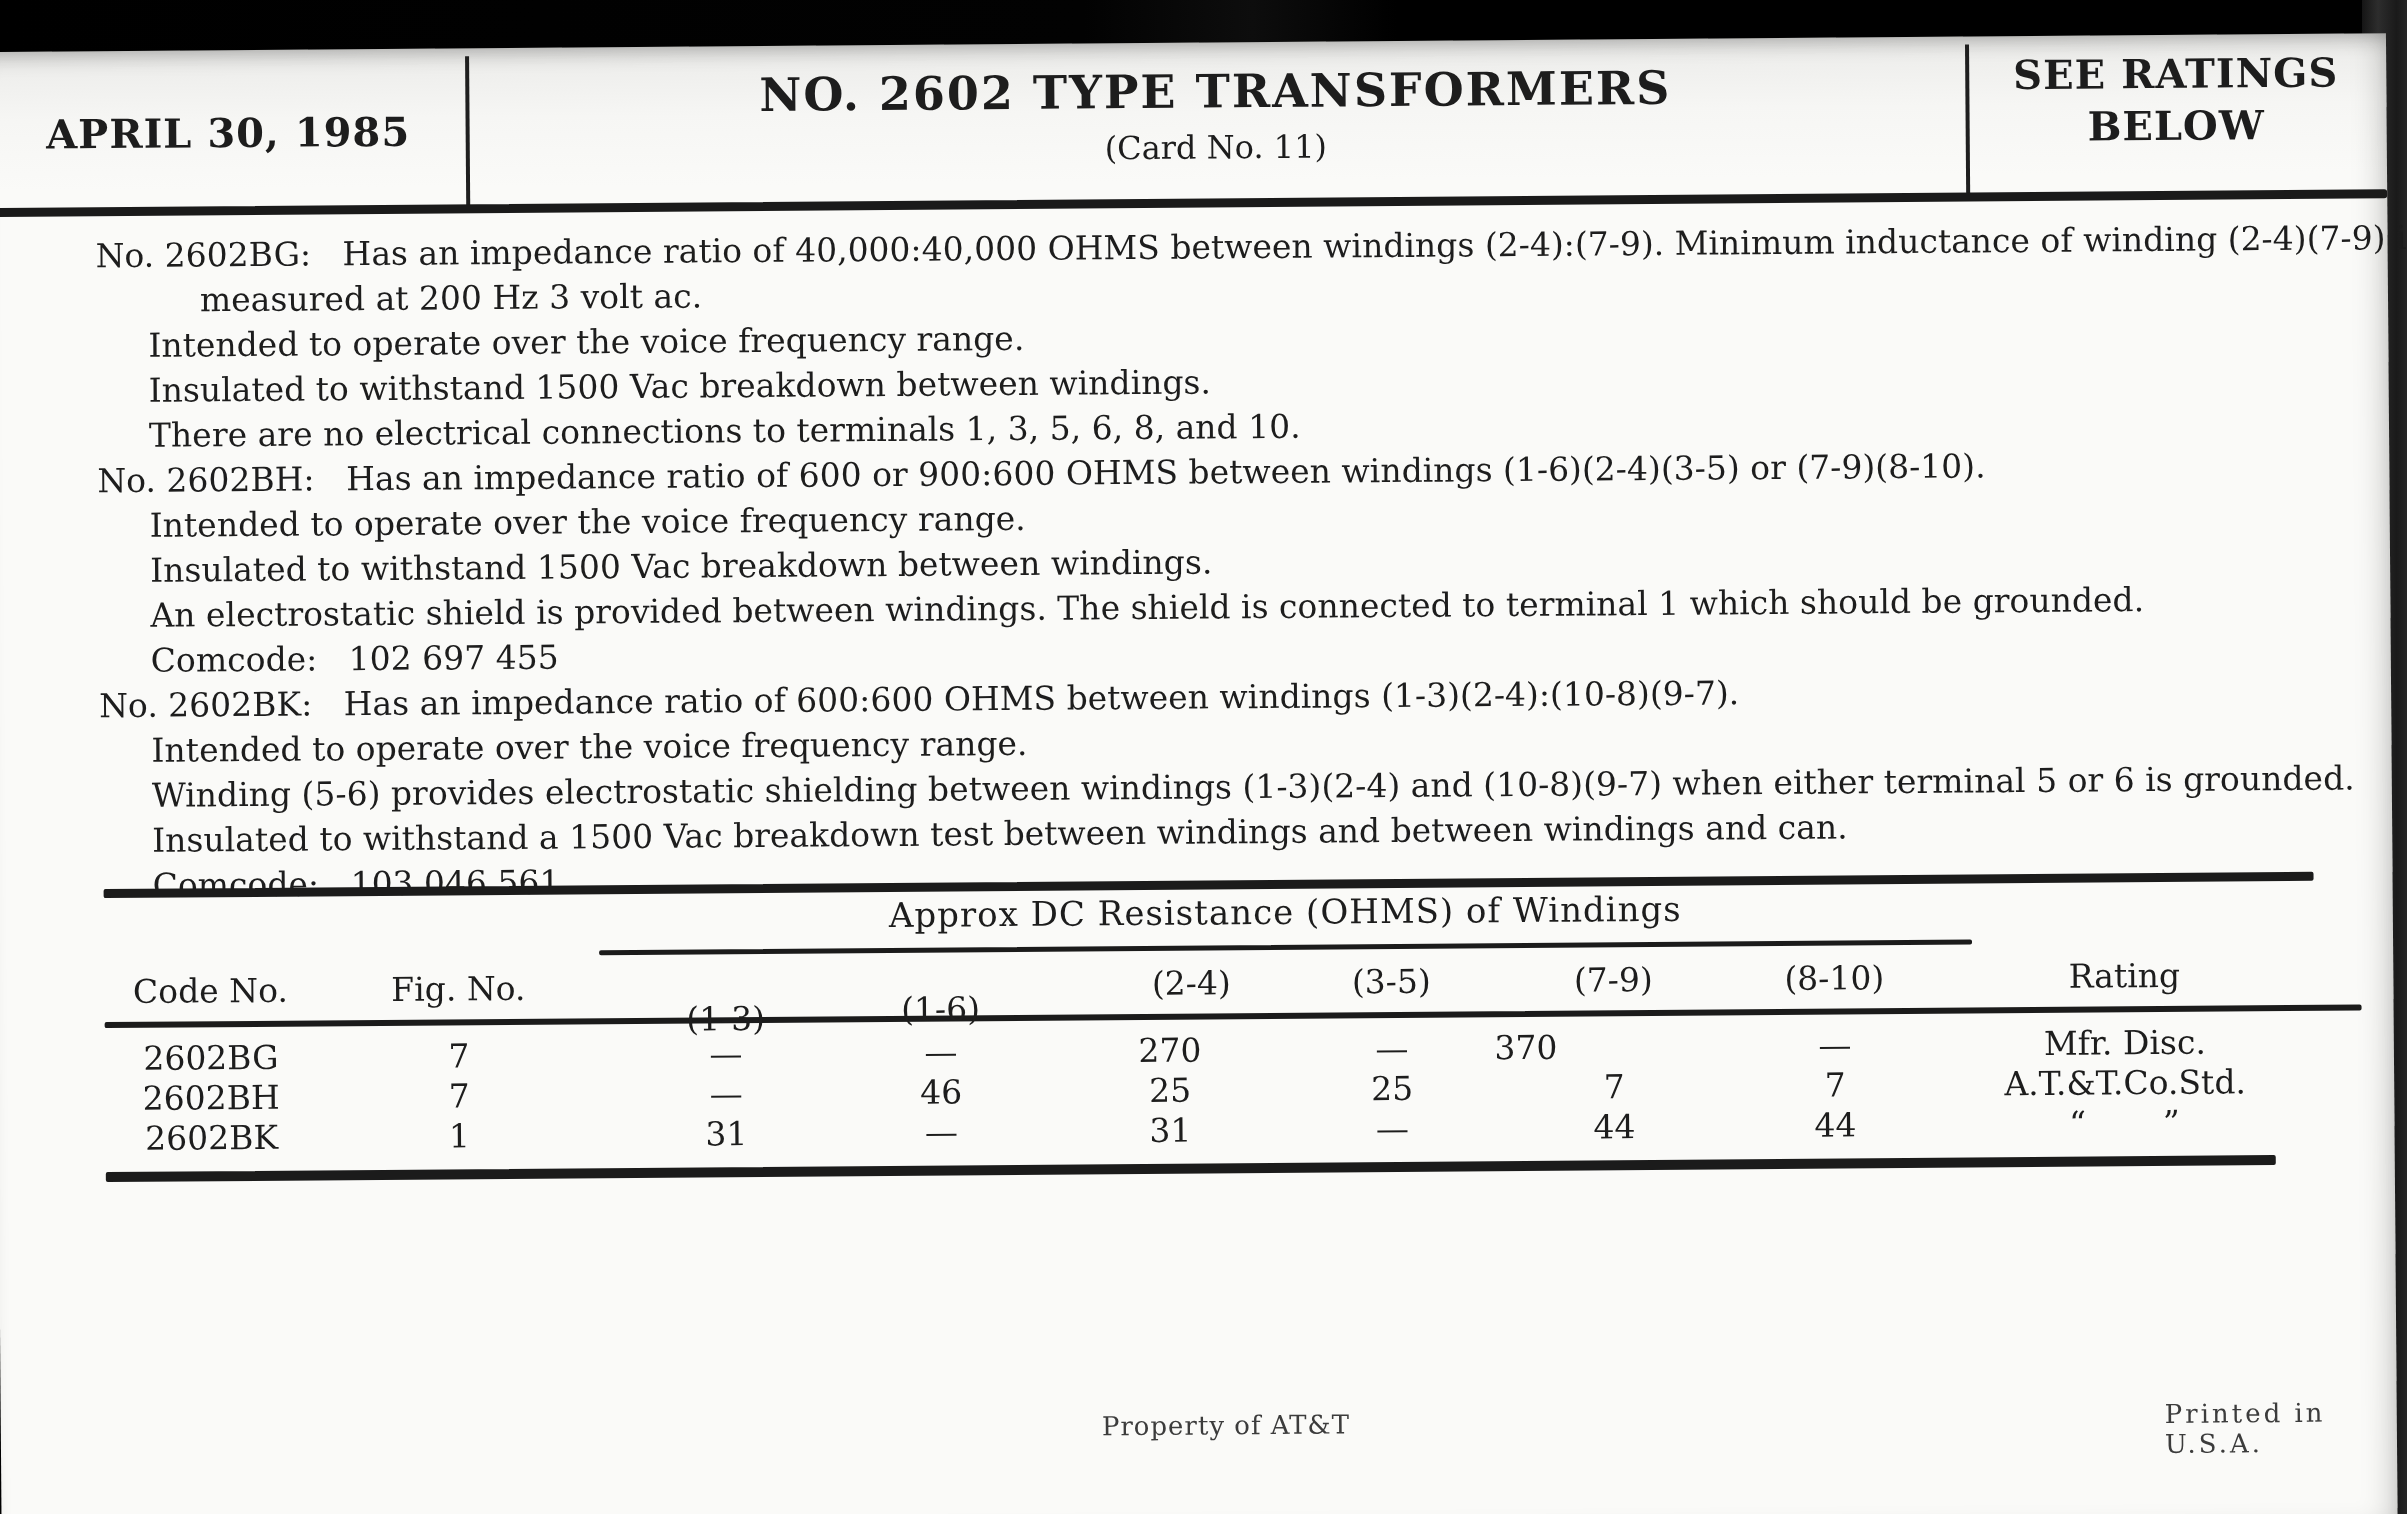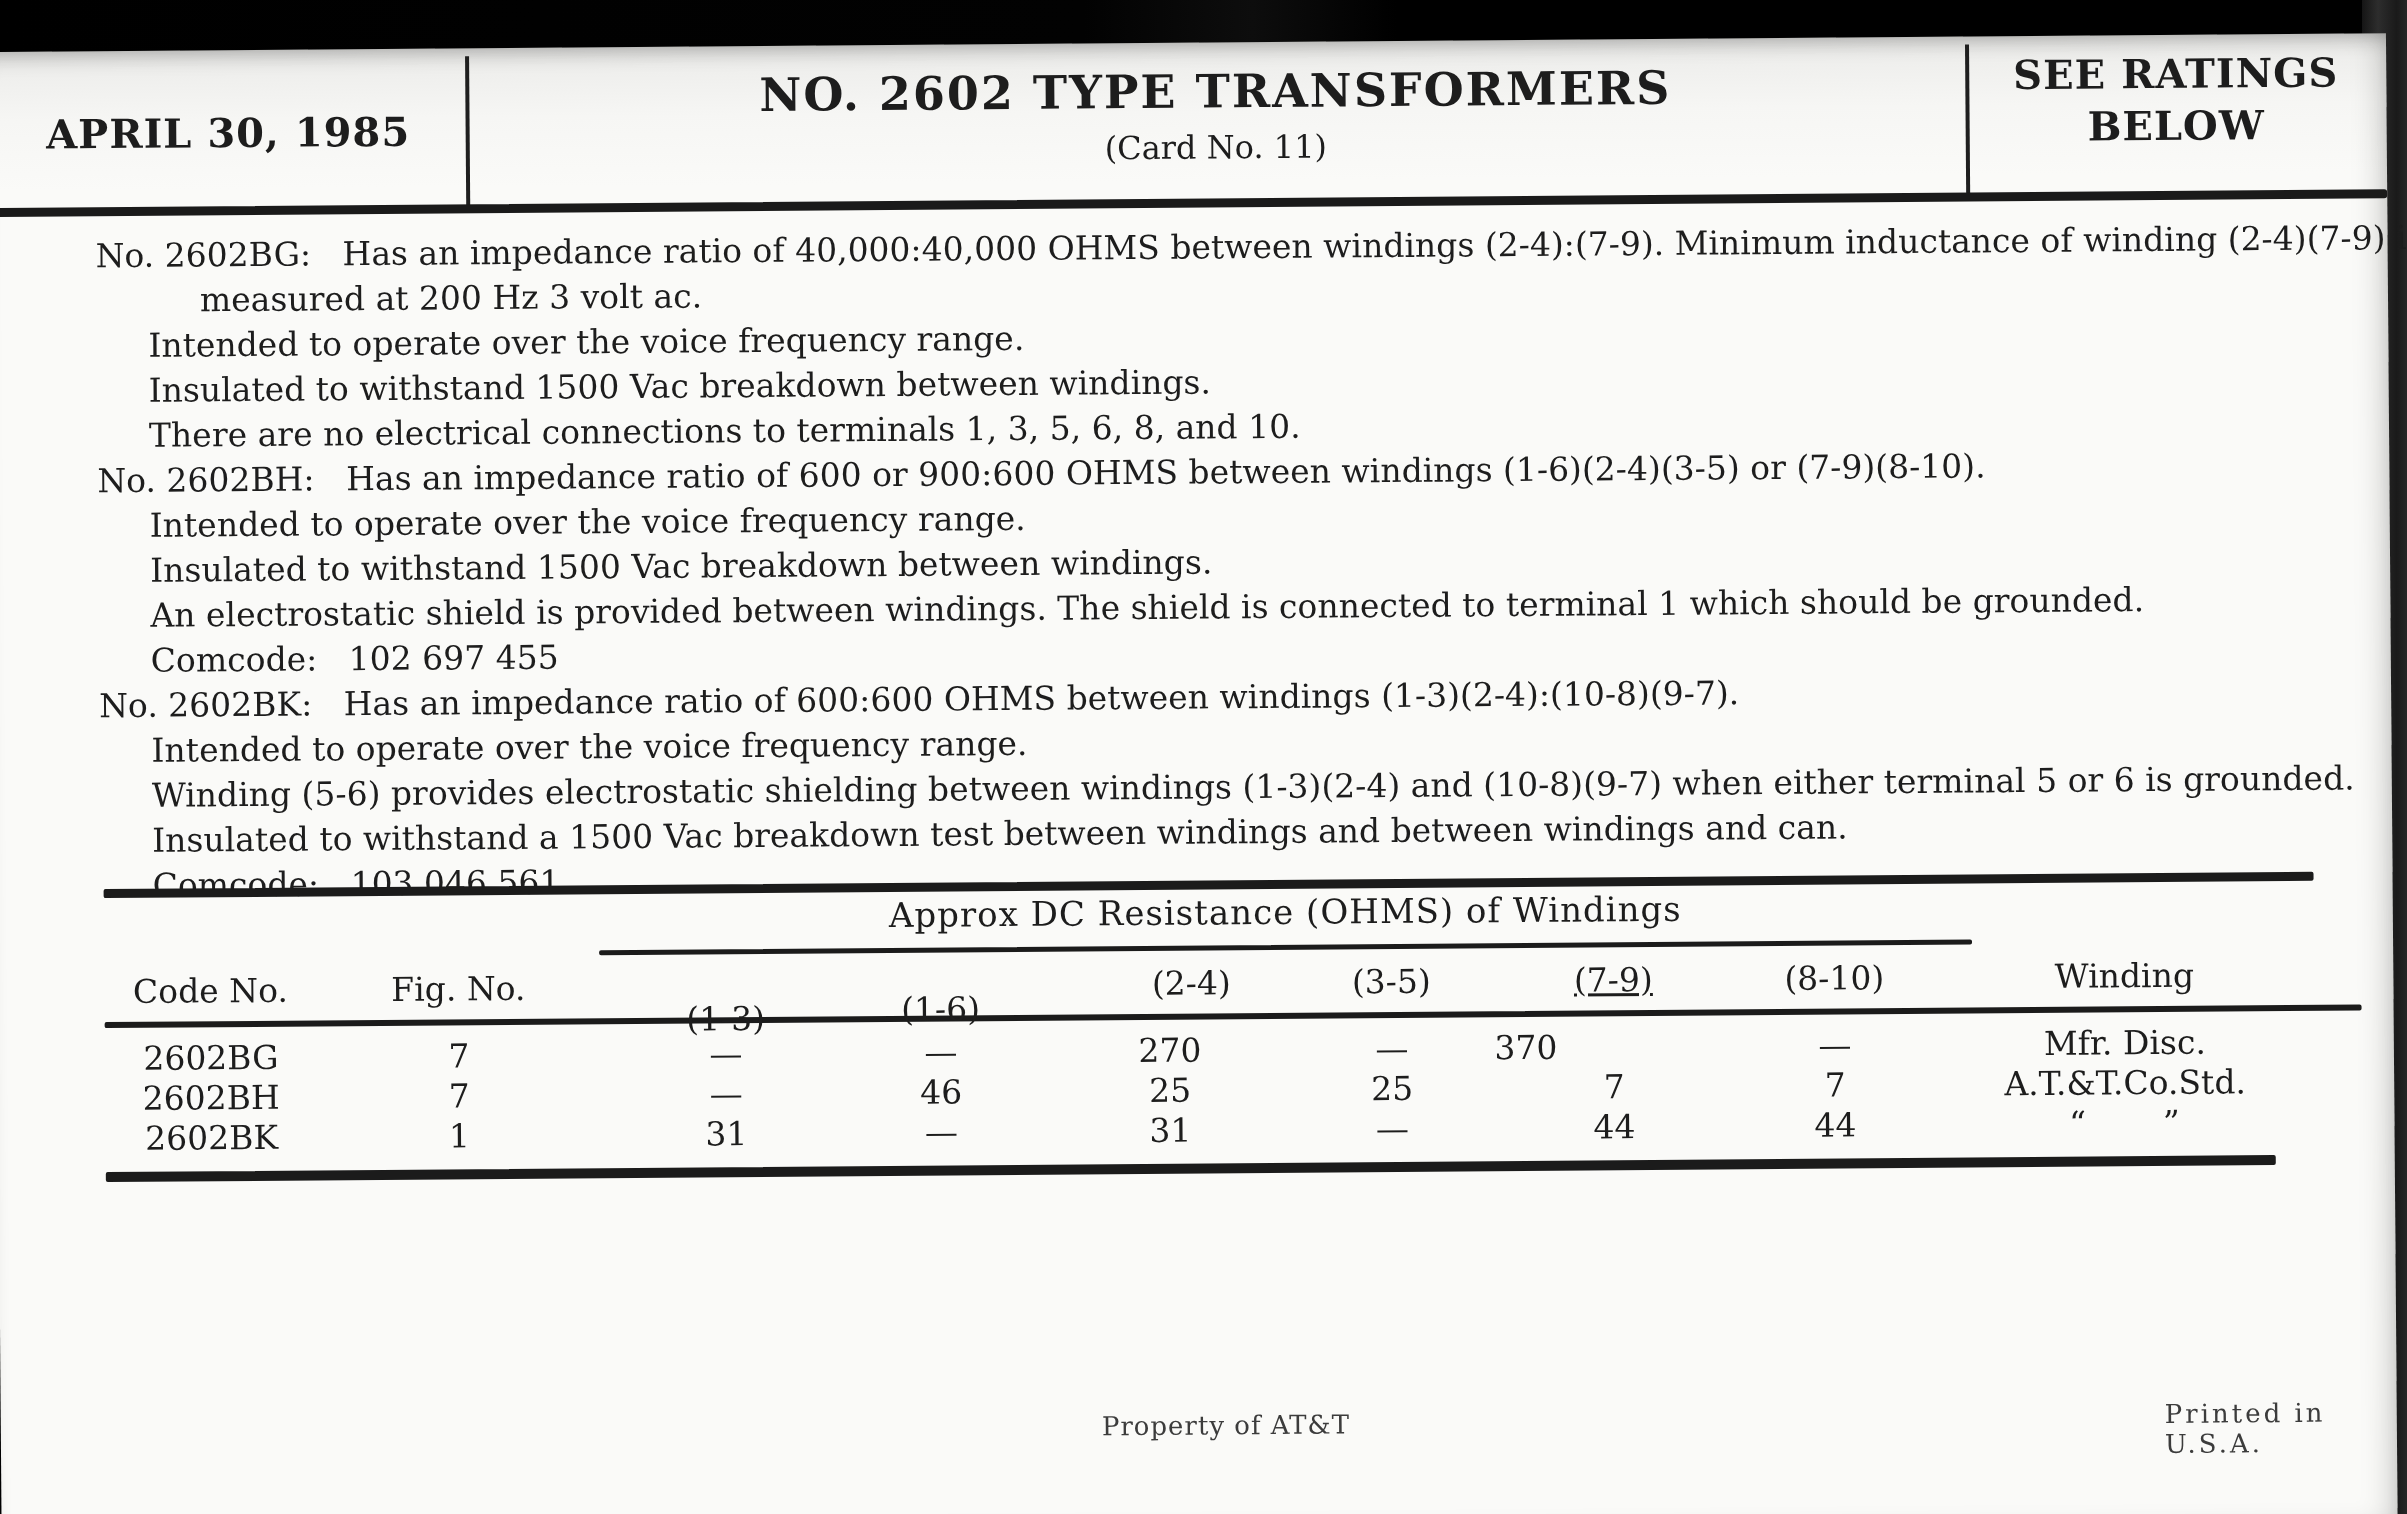--- a/index.html
+++ b/index.html
@@ -97,23 +97,23 @@
       <div class="span-head">Approx  DC  Resistance (OHMS) of Windings</div>
       <div class="rule span"></div>
       <div class="rule colhead"></div>
       <div class="rule bottom"></div>
     <div class="tcell head" style="left: 213px;">Code No.</div>
         <div class="tcell head" style="left: 461px;">Fig. No.</div>
         <div class="tcell head" style="left: 728px; margin-top: 32px;">(1-3)</div>
         <div class="tcell head" style="left: 943px; margin-top: 24px;">(1-6)</div>
         <div class="tcell head" style="left: 1194px;">(2-4)</div>
         <div class="tcell head" style="left: 1394px;">(3-5)</div>
-        <div class="tcell head" style="left: 1616px; text-decoration: underline;">(7-9)</div>
+        <div class="tcell head" style="left: 1616px;">(7-9)</div>
         <div class="tcell head" style="left: 1837px;">(8-10)</div>
-        <div class="tcell head" style="left: 2127px;">Winding</div>
+        <div class="tcell head" style="left: 2127px;">Rating</div>
         <div class="tcell row0" style="left: 213px;">2602BG</div>
         <div class="tcell row0" style="left: 461px;">7</div>
         <div class="tcell row0" style="left: 728px;">—</div>
         <div class="tcell row0" style="left: 943px;">—</div>
         <div class="tcell row0" style="left: 1172px;">270</div>
         <div class="tcell row0" style="left: 1394px;">—</div>
         <div class="tcell row0" style="left: 1528px;">370</div>
         <div class="tcell row0" style="left: 1837px;">—</div>
         <div class="tcell row0" style="left: 2127px;">Mfr. Disc.</div>
         <div class="tcell row1" style="left: 213px;">2602BH</div>

